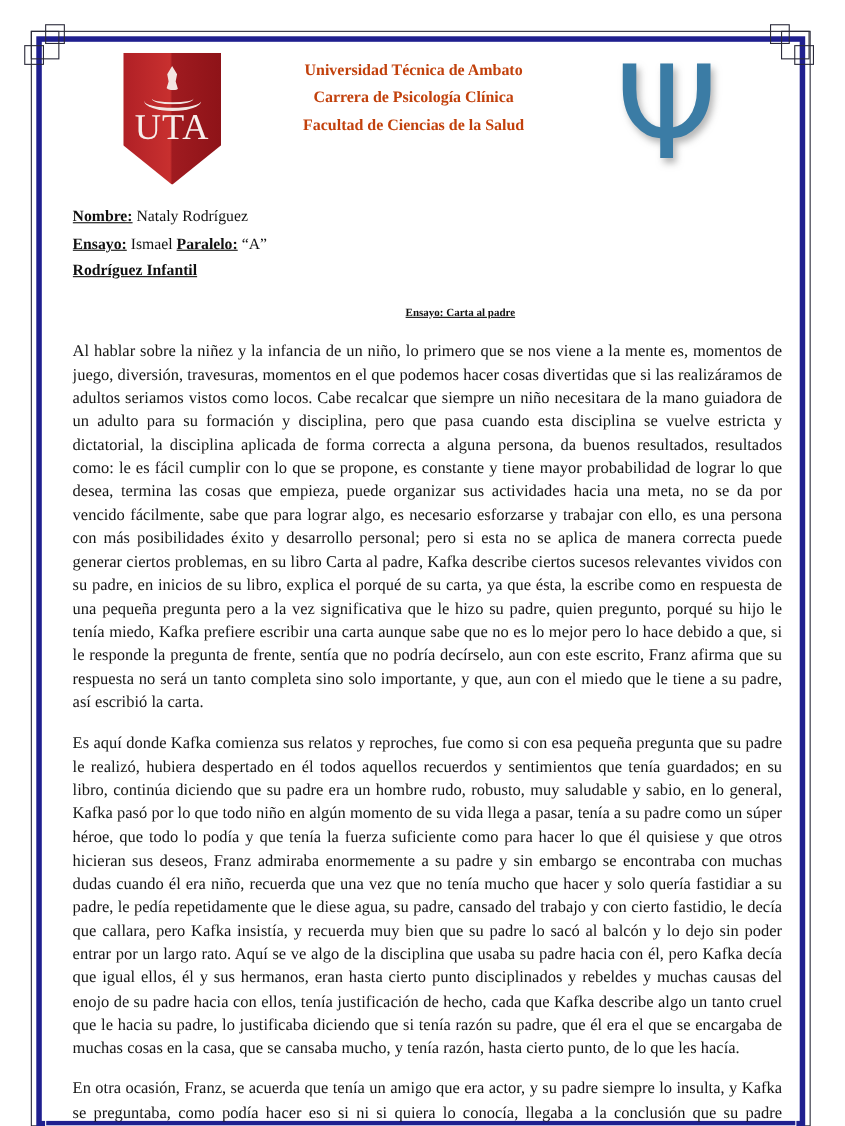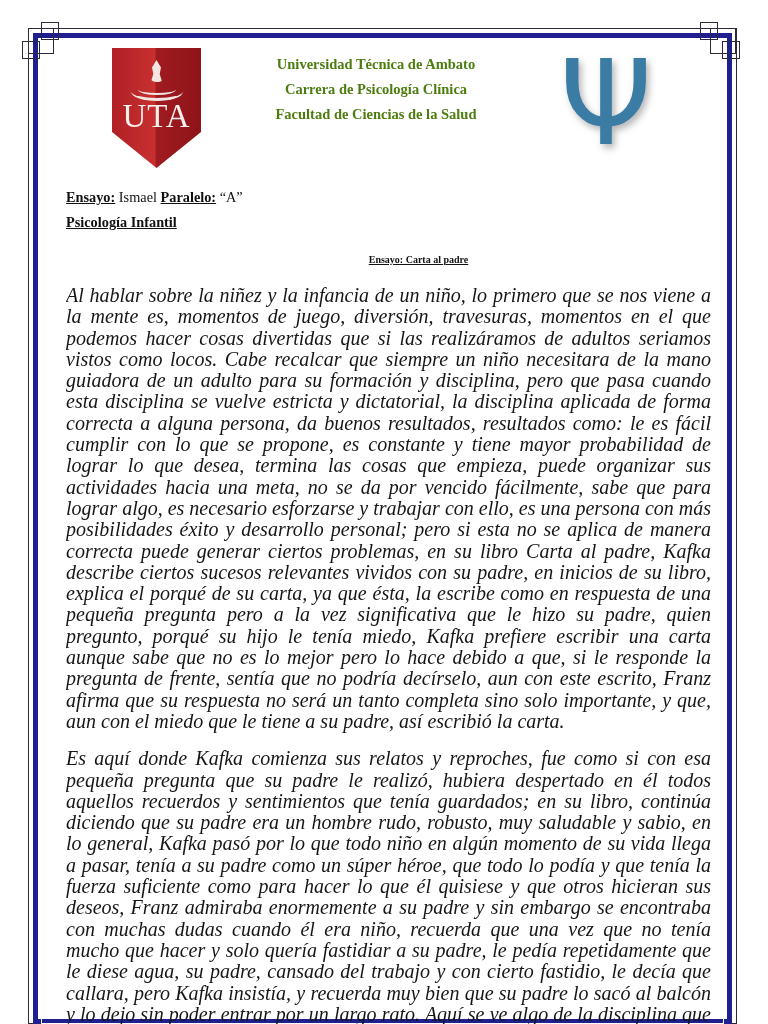--- a/index.html
+++ b/index.html
@@ -156,21 +156,21 @@
     left: 145px;
     top: 8px;
     width: 330px;
     text-align: center;
   }
   .head-titles div {
     font-family: "Liberation Serif", serif;
     font-weight: bold;
     font-size: 14.5px;
     line-height: 25px;
-    color: #4d7c0f;
+    color: #c2410c;
   }
 
   .logo-psi {
     position: absolute;
     left: 480px;
     top: 0px;
     width: 120px;
     height: 125px;
     font-family: "DejaVu Sans", sans-serif;
     font-size: 118px;
@@ -211,26 +211,25 @@
     color: #111;
   }
 
   
   .body-text {
     margin-top: 16px;
   }
   .body-text p {
     margin: 0 0 16px 0;
     font-family: "Liberation Serif", serif;
-    font-size: 20px;
+    font-size: 15px;
     line-height: 21.3px;
     text-align: justify;
     color: #161616;
     hyphens: none;
-    font-style: italic;
   }
 </style>
 </head>
 <body>
 
 <div id="page">
 
   <div class="border-thin"></div>
   <div class="border-blue"></div>
   <div class="border-inner"></div>
@@ -257,24 +256,27 @@
         <div>Universidad Técnica de Ambato</div>
         <div>Carrera de Psicología Clínica</div>
         <div>Facultad de Ciencias de la Salud</div>
       </div>
 
       <div class="logo-psi">Ψ</div>
     </div>
 
     <div class="info-block">
       <div class="info-line">
+        <span class="lbl">Nombre:</span><span> Nataly Rodríguez</span>
+      </div>
+      <div class="info-line">
         <span class="lbl">Ensayo:</span><span> Ismael </span><span class="lbl">Paralelo:</span><span> “A”</span>
       </div>
       <div class="info-line">
-        <span class="lbl">Psicología Infantil</span>
+        <span class="lbl">Rodríguez Infantil</span>
       </div>
     </div>
 
     <div class="essay-title">
       <div>Ensayo: Carta al padre</div>
     </div>
 
     <div class="body-text">
       <p>Al hablar sobre la niñez y la infancia de un niño, lo primero que se nos viene a la mente es, momentos de juego, diversión, travesuras, momentos en el que podemos hacer cosas divertidas que si las realizáramos de adultos seriamos vistos como locos. Cabe recalcar que siempre un niño necesitara de la mano guiadora de un adulto para su formación y disciplina, pero que pasa cuando esta disciplina se vuelve estricta y dictatorial, la disciplina aplicada de forma correcta a alguna persona, da buenos resultados, resultados como: le es fácil cumplir con lo que se propone, es constante y tiene mayor probabilidad de lograr lo que desea, termina las cosas que empieza, puede organizar sus actividades hacia una meta, no se da por vencido fácilmente, sabe que para lograr algo, es necesario esforzarse y trabajar con ello, es una persona con más posibilidades éxito y desarrollo personal; pero si esta no se aplica de manera correcta puede generar ciertos problemas, en su libro Carta al padre, Kafka describe ciertos sucesos relevantes vividos con su padre, en inicios de su libro, explica el porqué de su carta, ya que ésta, la escribe como en respuesta de una pequeña pregunta pero a la vez significativa que le hizo su padre, quien pregunto, porqué su hijo le tenía miedo, Kafka prefiere escribir una carta aunque sabe que no es lo mejor pero lo hace debido a que, si le responde la pregunta de frente, sentía que no podría decírselo, aun con este escrito, Franz afirma que su respuesta no será un tanto completa sino solo importante, y que, aun con el miedo que le tiene a su padre, así escribió la carta.</p>
       <p>Es aquí donde Kafka comienza sus relatos y reproches, fue como si con esa pequeña pregunta que su padre le realizó, hubiera despertado en él todos aquellos recuerdos y sentimientos que tenía guardados; en su libro, continúa diciendo que su padre era un hombre rudo, robusto, muy saludable  y sabio, en lo general, Kafka pasó por lo que todo niño en algún momento de su vida llega a pasar, tenía a su padre como un súper héroe, que todo lo podía y que tenía la fuerza suficiente como para hacer lo que él quisiese y que otros hicieran sus deseos, Franz admiraba enormemente a su padre y sin embargo se encontraba con muchas dudas cuando él era niño, recuerda que una vez que no tenía mucho que hacer y solo quería fastidiar a su padre, le pedía repetidamente que le diese agua, su padre, cansado del trabajo y con cierto fastidio, le decía que callara, pero Kafka insistía, y recuerda muy bien que su padre lo sacó al balcón y lo dejo sin poder entrar por un largo rato. Aquí se ve algo de la disciplina que usaba su padre hacia con él, pero Kafka decía que igual ellos, él y sus hermanos, eran hasta cierto punto disciplinados y rebeldes y muchas causas del enojo de su padre hacia con ellos, tenía justificación de hecho, cada que Kafka describe algo un tanto cruel que le hacia su padre, lo justificaba diciendo que si tenía razón su padre, que él era el que se encargaba de muchas cosas en la casa, que se cansaba mucho, y tenía razón, hasta cierto punto, de lo que les hacía.</p>

